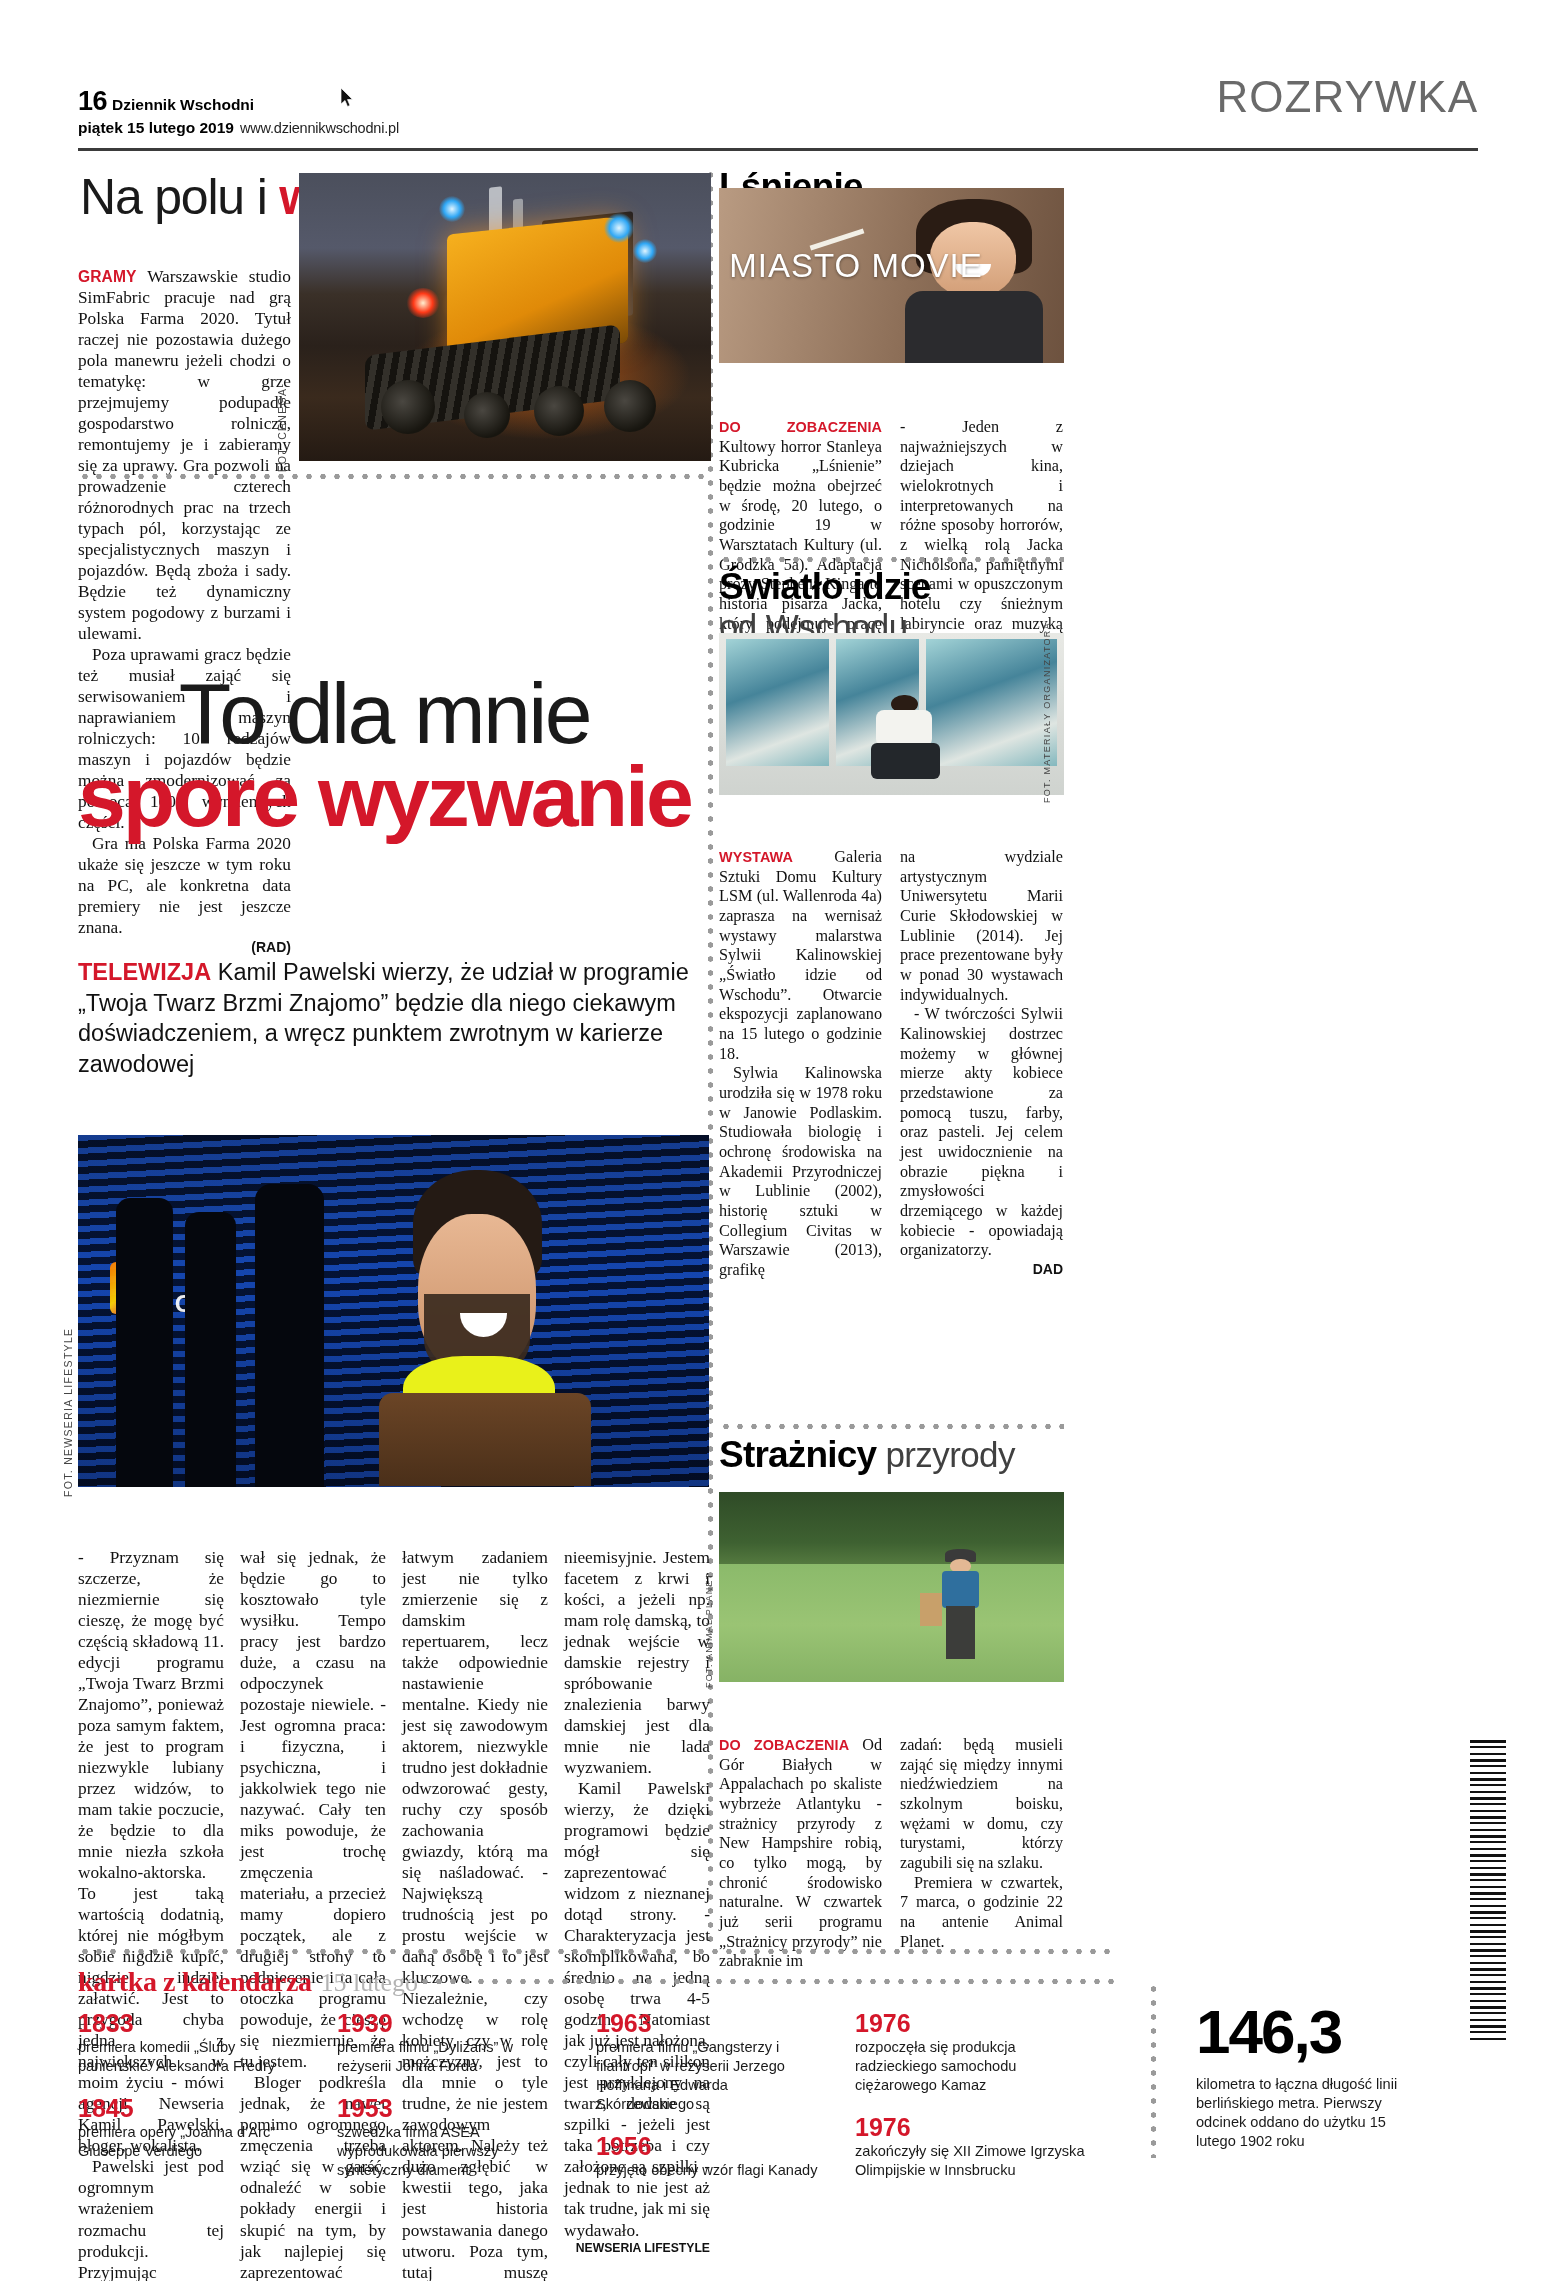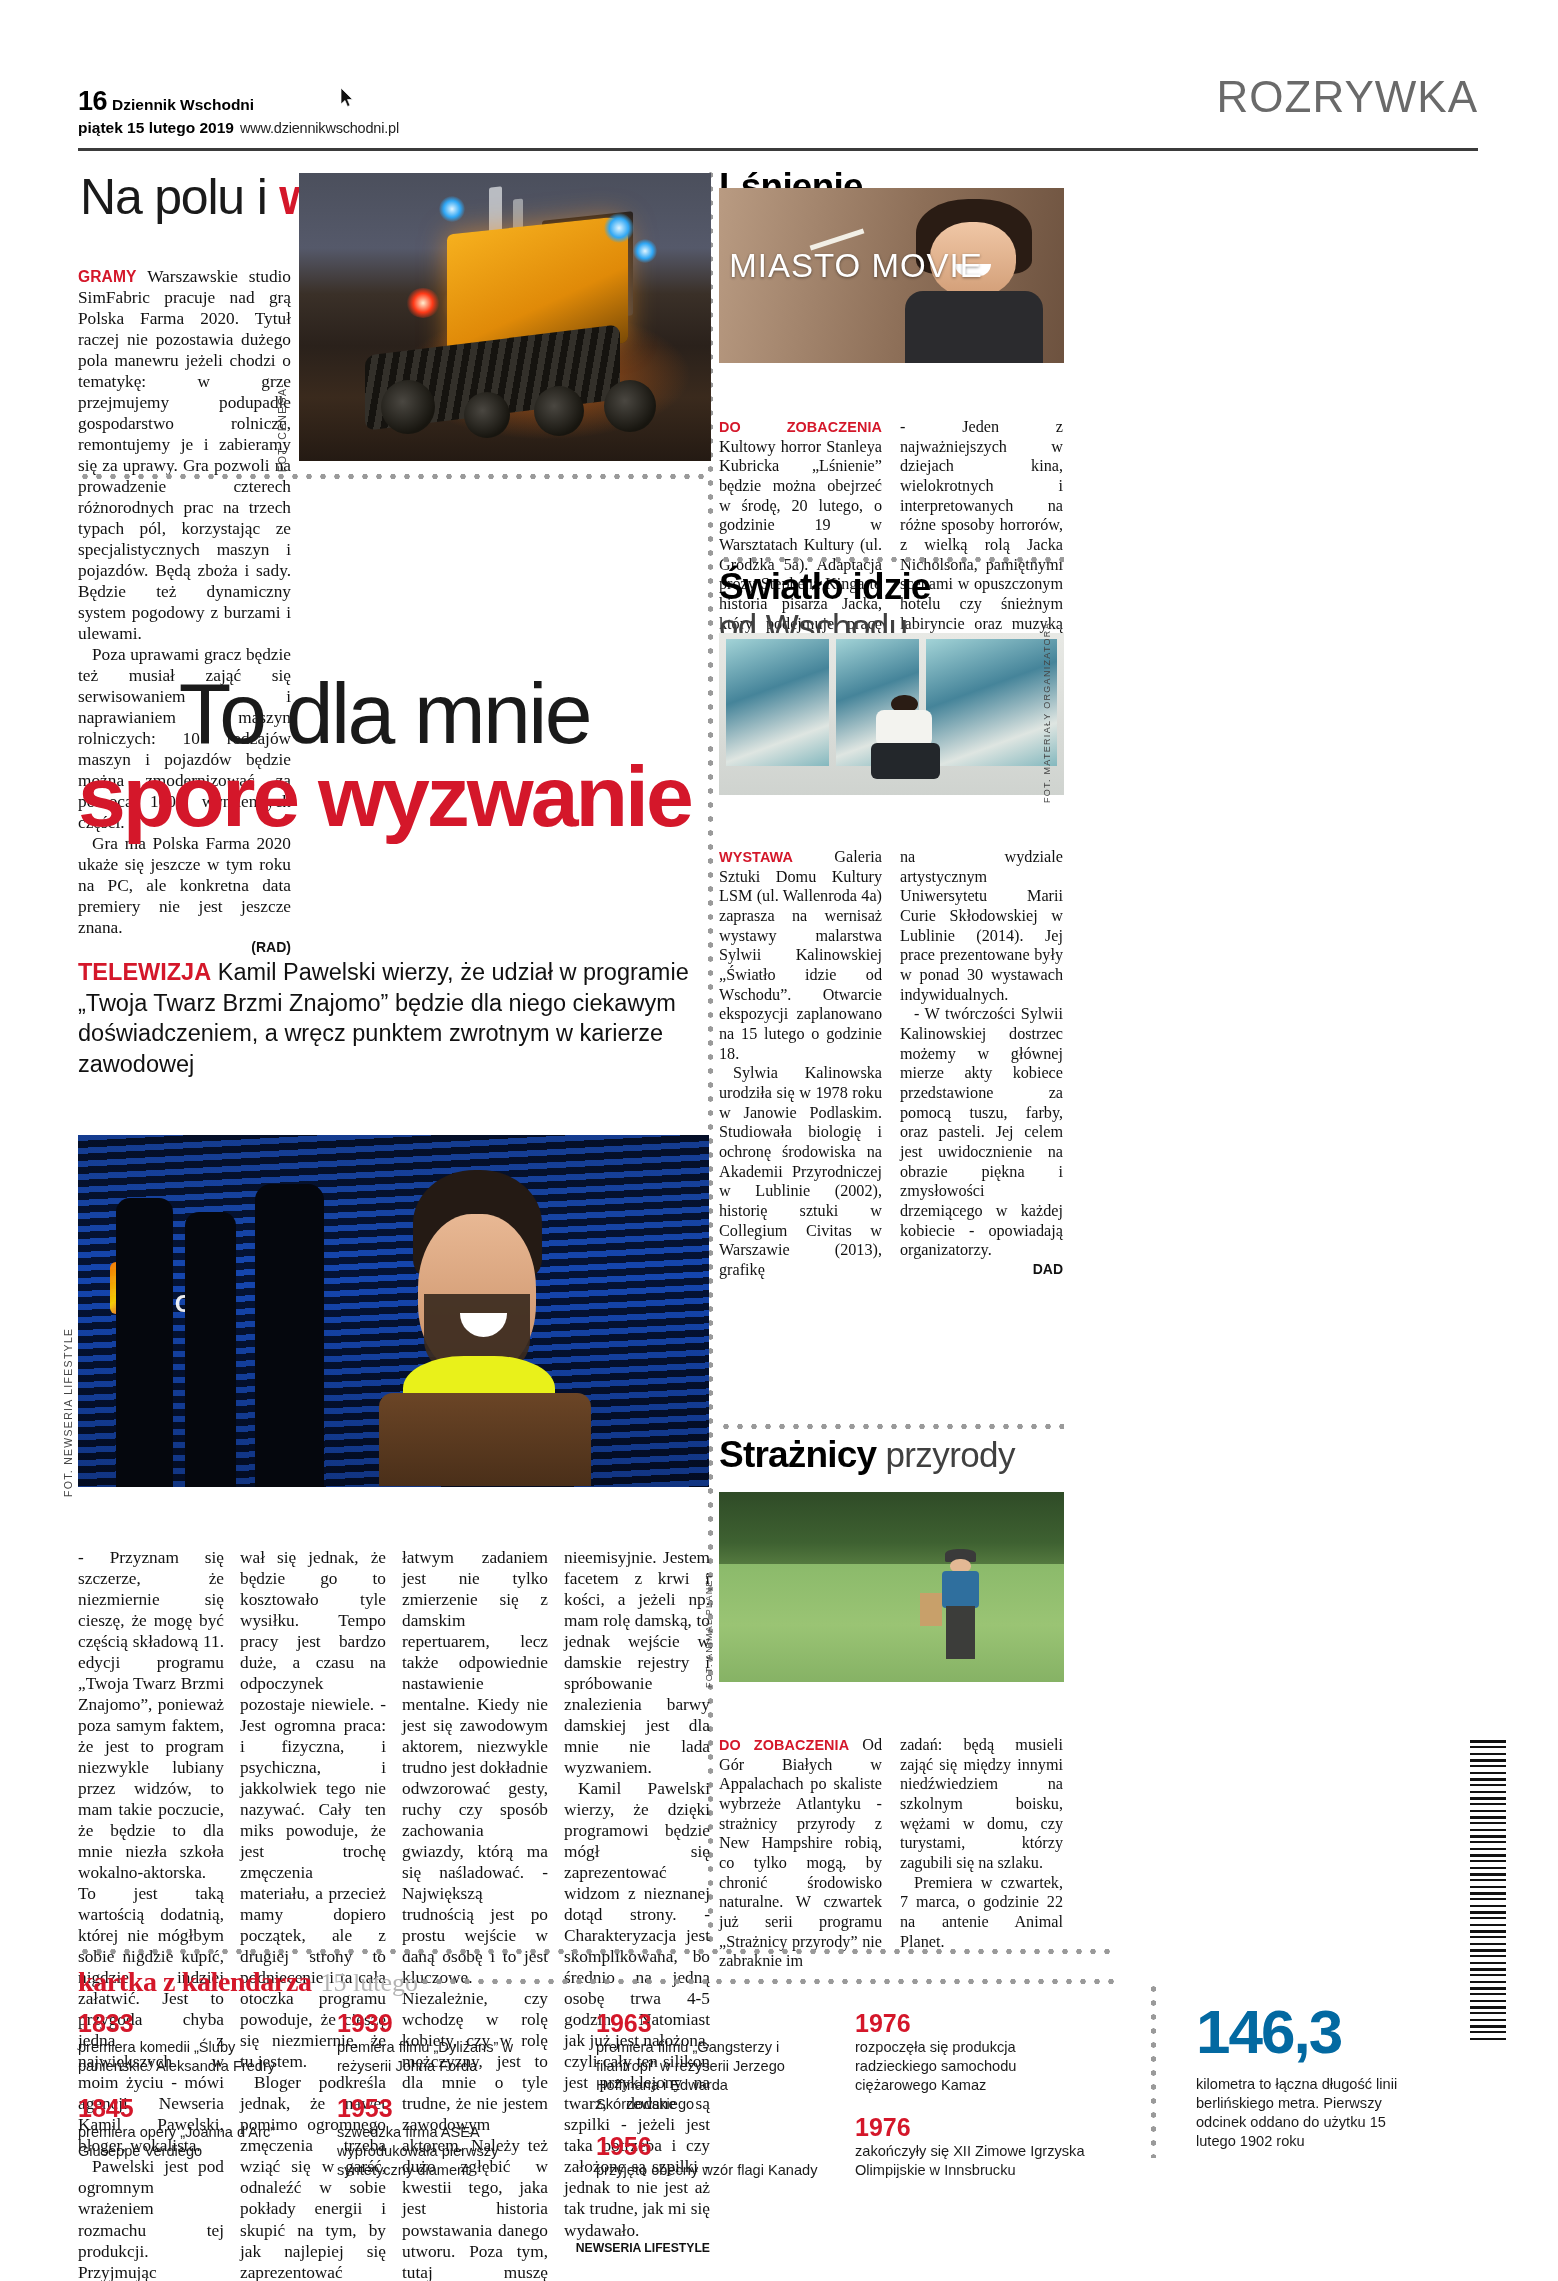--- a/index.html
+++ b/index.html
@@ -218,21 +218,21 @@
   .cal-date { font-family:"Liberation Serif", serif; font-size:26px; color:#b4b4b4; }
   .cal-grid { position:absolute; left:78px; top:2010px; width:1036px; display:flex; gap:0; }
   .cal-col { width:259px; padding-right:26px; }
   .cal-item { margin-bottom:19px; }
   .cal-year { font-family:"Liberation Sans", sans-serif; font-weight:bold; font-size:25px; color:#d4172a; line-height:1.05; }
   .cal-desc { font-family:"Liberation Sans", sans-serif; font-size:14.6px; line-height:1.3; color:#1a1a1a; margin-top:2px; }
 
   .bignum {
     position:absolute; left:1196px; top:1996px;
     font-family:"Liberation Sans", sans-serif; font-weight:bold;
-    font-size:62px; color:#0369a1; letter-spacing:-2px;
+    font-size:62px; color:#000000; letter-spacing:-2px;
   }
   .bignum-desc {
     position:absolute; left:1196px; top:2075px; width:225px;
     font-family:"Liberation Sans", sans-serif; font-size:14.6px; line-height:1.3; color:#1a1a1a;
   }
 
   
   .barcode { position:absolute; right:52px; top:1740px; width:36px; height:300px;
     background:repeating-linear-gradient(180deg,#111 0 3px,#fff 3px 6px,#111 6px 8px,#fff 8px 13px,#111 13px 15px,#fff 15px 19px);
   }

